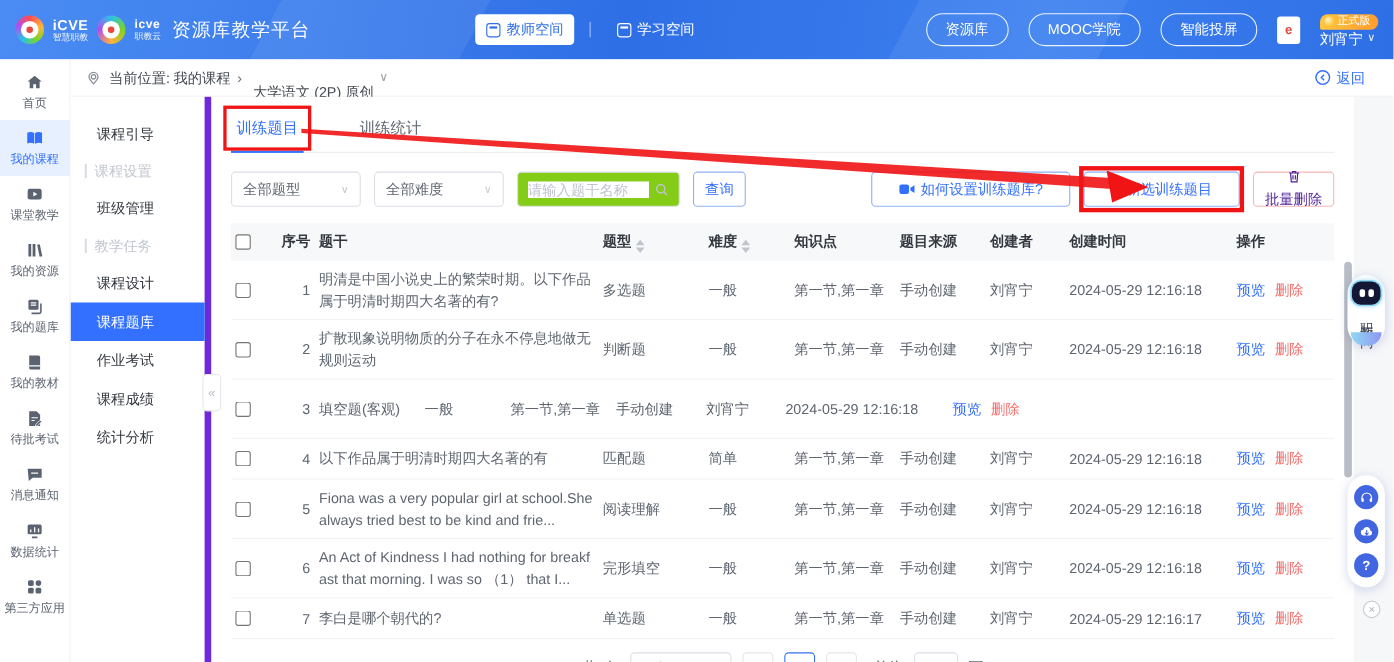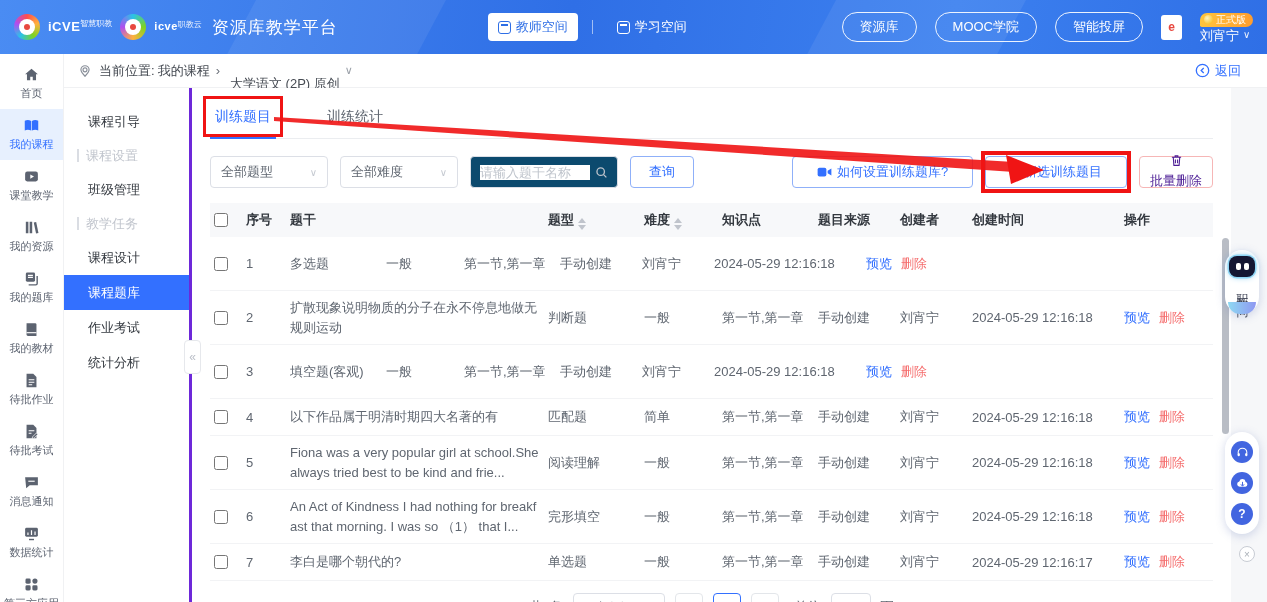--- a/index.html
+++ b/index.html
@@ -11,21 +11,21 @@
   .top { position:absolute; left:0; top:0; width:1267px; height:54px;
          background:linear-gradient(100deg,#4a8cf3 0%,#2f6fe6 45%,#3c80ef 75%,#2f6fe6 100%);
          display:flex; align-items:center; padding:0 14px; color:#fff; overflow:hidden; }
   .streak { position:absolute; top:-30px; width:190px; height:120px; background:rgba(255,255,255,.07); transform:skewX(-28deg); }
   .logo-group { display:flex; align-items:center; gap:8px; position:relative; z-index:2; }
   .swirl { width:26px; height:26px; border-radius:50%;
            background:conic-gradient(#ff4d4d,#ffb13d,#7ed321,#29c3e8,#b04df0,#ff4d4d);
            position:relative; }
   .swirl::after { content:""; position:absolute; inset:5px; background:#fff; border-radius:50%; }
   .swirl::before { content:""; position:absolute; inset:10px; background:#e8483f; border-radius:50%; z-index:1; }
-  .logo-txt { display:flex; flex-direction:row; line-height:1.05; }
+  .logo-txt { display:flex; flex-direction:column; line-height:1.05; }
   .logo-name { font-weight:bold; font-size:13px; letter-spacing:.5px; }
   .logo-sub { font-size:8px; opacity:.92; }
   .app-title { font-size:17px; margin-left:10px; letter-spacing:1px; position:relative; z-index:2; }
   .top-nav { display:flex; align-items:center; gap:14px; margin-left:150px; position:relative; z-index:2; }
   .space-btn { display:flex; align-items:center; gap:5px; font-size:13px; padding:5px 10px; border-radius:4px; cursor:pointer; }
   .space-btn.active { background:#fff; color:#2f6fe6; }
   .nav-divider { width:1px; height:14px; background:rgba(255,255,255,.55); }
   .sq-icon { width:13px; height:13px; border:1.5px solid currentColor; border-radius:3px; position:relative; display:inline-block; }
   .sq-icon::after { content:""; position:absolute; left:2px; right:2px; top:2px; height:2.5px; background:currentColor; }
   .top-right { margin-left:auto; display:flex; align-items:center; gap:18px; position:relative; z-index:2; }
@@ -50,21 +50,21 @@
   
   .rail { position:absolute; left:0; top:54px; width:64px; height:548px; background:#fff;
           border-right:1px solid #f0f1f3; display:flex; flex-direction:column; padding-top:4px; z-index:3; }
   .rail-item { display:flex; flex-direction:column; align-items:center; gap:3px; padding:8px 0;
                color:#5c6370; font-size:11px; cursor:pointer; }
   .rail-item svg { width:17px; height:17px; }
   .rail-item.active { background:#e7f0fe; color:#3370ff; }
 
   
   .side2 { position:absolute; left:64px; top:88px; width:128px; height:514px; background:#fff;
-           border-right:3px solid #6d28d9; padding-top:16px; z-index:2; }
+           border-right:6px solid #6d28d9; padding-top:16px; z-index:2; }
   .side-item { height:35px; line-height:35px; padding-left:24px; color:#33383f; font-size:13px; cursor:pointer; }
   .side-item.active { background:#3370ff; color:#fff; }
   .side-sec { height:33px; display:flex; align-items:center; gap:7px; padding-left:13px; color:#c2c6ce; font-size:13px; }
   .side-sec::before { content:""; width:2px; height:13px; background:#dadde3; }
   .collapse-tab { position:absolute; left:184px; top:340px; width:17px; height:34px; background:#fff;
                   border:1px solid #e6e8ec; border-radius:4px; display:flex; align-items:center; justify-content:center;
                   color:#b9bec7; font-size:12px; z-index:6; cursor:pointer; }
 
   
   .right-strip { position:absolute; left:1231px; top:88px; width:36px; height:514px; background:#f6f7f9; }
@@ -90,41 +90,41 @@
   .content { position:absolute; left:192px; top:88px; width:1039px; height:514px; background:#fff; padding:0 18px; }
   .tabs { display:flex; gap:46px; padding-top:12px; border-bottom:1px solid #ebedf0; }
   .tab { padding:8px 5px 11px; font-size:14px; color:#5f6670; cursor:pointer; position:relative; }
   .tab.active { color:#3370ff; border-bottom:2px solid #3370ff; margin-bottom:-1px; }
   .tab-annot { position:absolute; left:-7px; right:-7px; top:-4px; bottom:0; border:3px solid #f01414; pointer-events:none; }
 
   .filter-row { display:flex; align-items:center; gap:12px; margin-top:17px; }
   .sel { width:118px; height:32px; border:1px solid #dcdfe6; border-radius:4px; background:#fff; display:flex;
          align-items:center; justify-content:space-between; padding:0 10px; color:#5f6670; cursor:pointer; }
   .sel .chev, .searchbox .mag { color:#bfc4cc; }
-  .searchbox { width:148px; height:32px; border:1px solid #dcdfe6; border-radius:4px; background:#0c4a6e; display:flex;
+  .searchbox { width:148px; height:32px; border:1px solid #dcdfe6; border-radius:4px; background:#84cc16; display:flex;
                align-items:center; padding:0 9px; gap:5px; }
   .searchbox input { border:none; outline:none; flex:1; min-width:0; font-size:13px; font-family:inherit; color:#303133; }
   .searchbox input::placeholder { color:#bfc4cc; }
   .btn { height:32px; border-radius:4px; background:#fff; display:flex; align-items:center; justify-content:center;
          gap:5px; font-size:13px; cursor:pointer; white-space:nowrap; }
   .btn-blue { border:1px solid #8fb0f9; color:#3370ff; }
-  .btn-query { width:64px; }
+  .btn-query { width:48px; }
   .btn-red { border:1px solid #f6b6b6; color:#4c1d95; padding:0 10px;flex-direction:column; }
   .btn-help, .btn-add { padding:0 24px; position:relative; }
   .spacer { flex:1; }
   .add-annot { position:absolute; inset:-6px -5px; border:4px solid #f01414; pointer-events:none; }
 
   
   .tbl { margin-top:15px; }
   .thead { display:flex; align-items:center; height:34px; background:#f7f8fa; font-weight:bold; color:#33383f; }
   .trow { display:flex; align-items:center; border-bottom:1px solid #f2f3f5; color:#5f6670; }
   .h2 { height:54px; } .h1 { height:37px; }
   .c { padding-right:8px; }
   .c-check { width:36px; display:flex; justify-content:flex-start; padding-left:4px; }
-  .c-num { width:44px; }
+  .c-num { width:44px;text-align:right; }
   .c-stem { width:258px; line-height:1.5; word-break:break-all; max-height:40px; overflow:hidden;
             display:-webkit-box; -webkit-line-clamp:2; -webkit-box-orient:vertical; }
   .c-type { width:96px; } .c-diff { width:78px; } .c-know { width:96px; }
   .c-src { width:82px; } .c-creator { width:72px; } .c-time { width:152px; }
   .c-ops { width:86px; display:flex; gap:9px; }
   input[type=checkbox] { width:14px; height:14px; accent-color:#3370ff; cursor:pointer; }
   .sorter { display:inline-flex; flex-direction:column; gap:2px; margin-left:4px; vertical-align:1px; }
   .sorter i { width:0; height:0; border-left:4px solid transparent; border-right:4px solid transparent; display:block; }
   .sorter .up { border-bottom:5px solid #c0c4cc; }
   .sorter .dn { border-top:5px solid #c0c4cc; }
@@ -253,27 +253,20 @@
   <div class="rail-item">
     <svg class="ic" viewBox="0 0 24 24">
         <path d="M5 3h12a2 2 0 012 2v16H7a2 2 0 01-2-2V3z" fill="currentColor"></path>
         <path d="M5 16.5h14" stroke="#fff" stroke-width="1.6"></path>
       </svg>
     <span>我的教材</span>
   </div>
   <div class="rail-item">
     <svg class="ic" viewBox="0 0 24 24">
         <path d="M5 2.5h9.5L19 7v14.5H5z" fill="currentColor"></path>
-        <path d="M8 11h8M8 14.5h8M8 18h5" stroke="#fff" stroke-width="1.5"></path>
-      </svg>
-    <span>待批作业</span>
-  </div>
-  <div class="rail-item">
-    <svg class="ic" viewBox="0 0 24 24">
-        <path d="M5 2.5h9.5L19 7v14.5H5z" fill="currentColor"></path>
         <path d="M8 11h8M8 14.5h4" stroke="#fff" stroke-width="1.5"></path>
         <path d="M13.5 19.5l5.5-5.5 2 2-5.5 5.5-2.6.6z" fill="currentColor" stroke="#fff" stroke-width="1"></path>
       </svg>
     <span>待批考试</span>
   </div>
   <div class="rail-item">
     <svg class="ic" viewBox="0 0 24 24">
         <path d="M3 4.5h18V16H9.5L4.5 20z" fill="currentColor"></path>
         <path d="M7.5 10.2h9" stroke="#fff" stroke-width="1.6"></path>
       </svg>
@@ -299,20 +292,21 @@
 </div>
 
 <div class="side2">
   <div class="side-item">课程引导</div>
   <div class="side-sec">课程设置</div>
   <div class="side-item">班级管理</div>
   <div class="side-sec">教学任务</div>
   <div class="side-item">课程设计</div>
   <div class="side-item active">课程题库</div>
   <div class="side-item">作业考试</div>
+  <div class="side-item">课程成绩</div>
   <div class="side-item">统计分析</div>
 </div>
 <div class="collapse-tab">«</div>
 
 <div class="right-strip"></div>
 <div class="content" style="position:absolute;">
   <div class="tabs">
     <div class="tab active">
       <span>训练题目</span>
       <span class="tab-annot"></span>
@@ -380,20 +374,21 @@
       <span class="c c-creator">创建者</span>
       <span class="c c-time">创建时间</span>
       <span class="c c-ops">操作</span>
     </div>
 
     <div class="trow h2">
       <span class="c c-check">
           <input type="checkbox" style="">
         </span>
       <span class="c c-num">1</span>
+      <span class="c c-stem">明清是中国小说史上的繁荣时期。以下作品属于明清时期四大名著的有?</span>
       <span class="c c-type">多选题</span>
       <span class="c c-diff">一般</span>
       <span class="c c-know">第一节,第一章</span>
       <span class="c c-src">手动创建</span>
       <span class="c c-creator">刘宵宁</span>
       <span class="c c-time">2024-05-29 12:16:18</span>
       <span class="c c-ops">
           <span class="lnk-preview">预览</span>
           <span class="lnk-delete">删除</span>
         </span>

